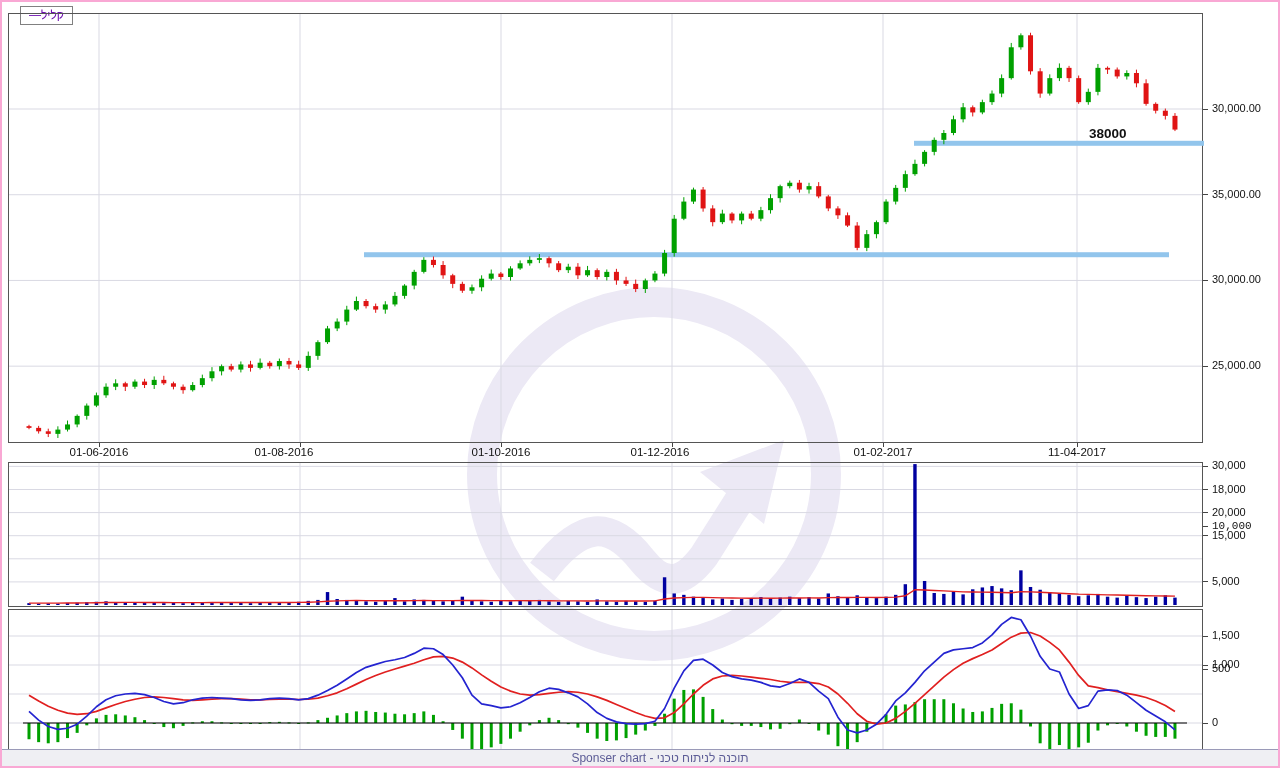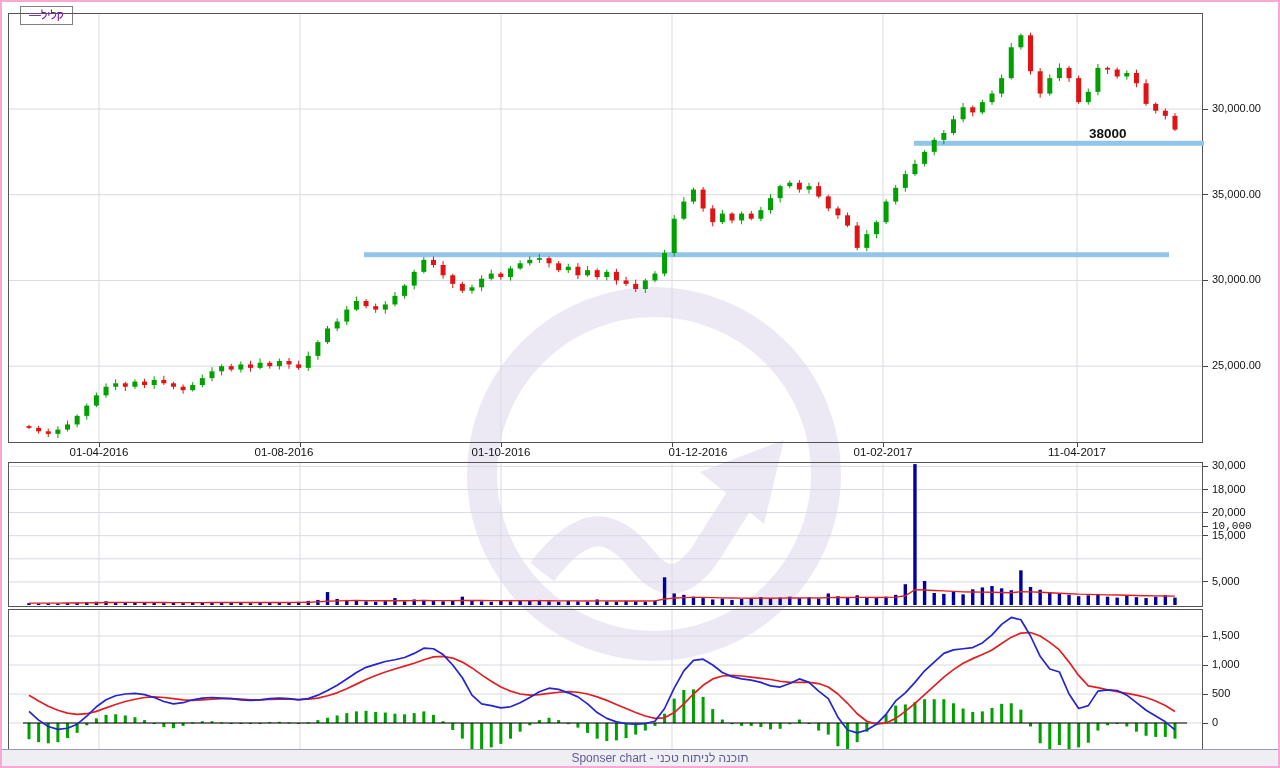--- a/index.html
+++ b/index.html
@@ -573,46 +573,46 @@
         <rect x="1145.21" y="113" width="3" height="13.920000000000002" fill="#00A000"></rect>
         <rect x="1154.8400000000001" y="113" width="3" height="13.920000000000002" fill="#00A000"></rect>
         <rect x="1164.47" y="113" width="3" height="15.659999999999997" fill="#00A000"></rect>
       </g>
       <line x1="14" x2="1178" y1="113" y2="113" stroke="#000000" stroke-width="1.2"></line>
       <polyline points="20,85.16 29.630000000000003,90.96 39.260000000000005,96.18 48.89,100.24 58.52,103.14 68.15,104.3 77.78,103.72 87.41000000000001,101.4 97.04,97.92 106.67,94.44 116.30000000000001,91.53999999999999 125.93,89.22 135.56,87.48 145.19,86.9 154.82000000000002,87.48 164.45000000000002,88.64 174.08,89.8 183.71,90.38 193.34,89.8 202.97000000000003,89.22 212.60000000000002,88.64 222.23000000000002,88.64 231.86,89.22 241.49,89.8 251.12,89.8 260.75,89.50999999999999 270.38,89.22 280.01000000000005,89.22 289.64000000000004,89.50999999999999 299.27000000000004,89.22 308.90000000000003,88.06 318.53000000000003,85.74 328.16,82.84 337.79,78.78 347.42,74.14 357.05,69.5 366.68,65.44 376.31,61.96 385.94000000000005,59.059999999999995 395.57000000000005,56.16 405.20000000000005,53.26 414.83000000000004,49.779999999999994 424.46000000000004,46.879999999999995 434.09000000000003,46.3 443.72,48.03999999999999 453.35,52.099999999999994 462.98,57.9 472.61,64.86 482.24,71.24 491.87000000000006,77.03999999999999 501.50000000000006,81.1 511.13000000000005,84 520.76,85.16 530.3900000000001,84.58 540.0200000000001,83.42 549.6500000000001,82.25999999999999 559.2800000000001,81.68 568.9100000000001,82.25999999999999 578.5400000000001,84 588.1700000000001,86.9 597.8000000000001,90.38 607.4300000000001,94.44 617.0600000000001,98.5 626.69,102.56 636.32,106.04 645.95,108.36 655.58,107.78 665.21,102.56 674.84,93.86 684.47,84 694.1,75.3 703.73,68.91999999999999 713.36,66.02 722.99,65.44 732.62,66.02 742.2500000000001,67.18 751.8800000000001,68.34 761.5100000000001,69.5 771.1400000000001,71.24 780.7700000000001,72.4 790.4000000000001,72.4 800.0300000000001,72.4 809.6600000000001,73.56 819.2900000000001,77.03999999999999 828.9200000000001,84 838.5500000000001,93.28 848.1800000000001,103.72 857.8100000000001,111.26 867.44,114.16 877.07,113 886.7,108.36 896.33,101.4 905.96,93.28 915.59,84.58 925.22,75.88 934.85,67.18 944.48,59.64 954.1100000000001,53.26 963.7400000000001,48.61999999999999 973.3700000000001,44.56 983.0000000000001,39.92 992.6300000000001,33.53999999999999 1002.2600000000001,27.159999999999997 1011.8900000000001,23.099999999999994 1021.5200000000001,22.519999999999996 1031.15,26 1040.7800000000002,32.379999999999995 1050.41,39.92 1060.0400000000002,52.099999999999994 1069.67,65.44 1079.3000000000002,75.88 1088.93,77.62 1098.5600000000002,79.94 1108.19,81.68 1117.8200000000002,83.42 1127.45,85.16 1137.0800000000002,87.48 1146.71,90.96 1156.3400000000001,95.6 1165.97,101.4" fill="none" stroke="#E02020" stroke-width="1.7" stroke-linejoin="round"></polyline>
       <polyline points="20,101.4 29.630000000000003,110.1 39.260000000000005,116.48 48.89,119.38 58.52,118.22 68.15,114.16 77.78,106.04 87.41000000000001,96.75999999999999 97.04,89.8 106.67,85.74 116.30000000000001,84 125.93,83.42 135.56,84.58 145.19,87.48 154.82000000000002,91.53999999999999 164.45000000000002,93.86 174.08,92.7 183.71,89.8 193.34,88.06 202.97000000000003,87.48 212.60000000000002,88.06 222.23000000000002,88.64 231.86,89.8 241.49,90.38 251.12,89.8 260.75,88.64 270.38,88.06 280.01000000000005,88.64 289.64000000000004,89.8 299.27000000000004,88.64 308.90000000000003,85.16 318.53000000000003,80.52 328.16,75.3 337.79,68.91999999999999 347.42,62.54 357.05,57.32 366.68,54.419999999999995 376.31,51.519999999999996 385.94000000000005,49.779999999999994 395.57000000000005,47.459999999999994 405.20000000000005,43.39999999999999 414.83000000000004,38.17999999999999 424.46000000000004,38.75999999999999 434.09000000000003,44.56 443.72,55 453.35,67.75999999999999 462.98,85.16 472.61,93.86 482.24,95.6 491.87000000000006,97.92 501.50000000000006,96.75999999999999 511.13000000000005,92.7 520.76,87.48 530.3900000000001,81.68 540.0200000000001,78.19999999999999 549.6500000000001,79.36 559.2800000000001,82.84 568.9100000000001,86.9 578.5400000000001,93.86 588.1700000000001,102.56 597.8000000000001,108.36 607.4300000000001,111.84 617.0600000000001,113.58 626.69,114.16 636.32,113.58 645.95,111.26 655.58,98.5 665.21,78.19999999999999 674.84,60.8 684.47,50.36 694.1,49.199999999999996 703.73,55 713.36,62.54 722.99,66.6 732.62,68.91999999999999 742.2500000000001,70.08 751.8800000000001,72.4 761.5100000000001,75.88 771.1400000000001,77.03999999999999 780.7700000000001,73.56 790.4000000000001,68.91999999999999 800.0300000000001,72.4 809.6600000000001,81.1 819.2900000000001,88.64 828.9200000000001,107.2 838.5500000000001,119.96 848.1800000000001,122.86 857.8100000000001,119.96 867.44,114.16 877.07,104.3 886.7,90.96 896.33,82.84 905.96,72.4 915.59,60.8 925.22,52.099999999999994 934.85,43.39999999999999 944.48,39.92 954.1100000000001,38.75999999999999 963.7400000000001,37.599999999999994 973.3700000000001,32.959999999999994 983.0000000000001,24.83999999999999 992.6300000000001,14.399999999999991 1002.2600000000001,7.439999999999998 1011.8900000000001,9.759999999999991 1021.5200000000001,26 1031.15,46.3 1040.7800000000002,59.059999999999995 1050.41,61.96 1060.0400000000002,84 1069.67,98.5 1079.3000000000002,95.6 1088.93,81.1 1098.5600000000002,79.94 1108.19,80.52 1117.8200000000002,85.16 1127.45,92.7 1137.0800000000002,100.24 1146.71,106.04 1156.3400000000001,111.84 1165.97,119.96" fill="none" stroke="#2424D0" stroke-width="1.7" stroke-linejoin="round"></polyline>
     </svg>
 
   <div id="date-axis">
-      <div class="datelab" style="left: 97px;">01-04-2016</div>
+      <div class="datelab" style="left: 97px;">01-06-2016</div>
       <div class="datetick" style="left: 97px;"></div>
       <div class="datelab" style="left: 282px;">01-08-2016</div>
       <div class="datetick" style="left: 298px;"></div>
       <div class="datelab" style="left: 499px;">01-10-2016</div>
       <div class="datetick" style="left: 499px;"></div>
-      <div class="datelab" style="left: 696px;">01-12-2016</div>
+      <div class="datelab" style="left: 658px;">01-12-2016</div>
       <div class="datetick" style="left: 670px;"></div>
       <div class="datelab" style="left: 881px;">01-02-2017</div>
       <div class="datetick" style="left: 881px;"></div>
       <div class="datelab" style="left: 1075px;">11-04-2017</div>
       <div class="datetick" style="left: 1075px;"></div>
     </div>
   <div id="yaxis-labels">
       <div class="ylab" style="top: 100px;">30,000.00</div>
       <div class="ylab" style="top: 185.719px;">35,000.00</div>
       <div class="ylab" style="top: 271.438px;">30,000.00</div>
       <div class="ylab" style="top: 357.158px;">25,000.00</div>
       <div class="ylab" style="top: 457.4px;">30,000</div>
       <div class="ylab" style="top: 480.5px;">18,000</div>
       <div class="ylab" style="top: 503.6px;">20,000</div>
       <div class="ylab" style="top: 526.7px;">15,000</div>
       <div class="ylab" style="top: 518px; font-family: Liberation Mono, monospace;">10,000</div>
       <div class="ylab" style="top: 572.9px;">5,000</div>
       <div class="ylab" style="top: 627px;">1,500</div>
       <div class="ylab" style="top: 656px;">1,000</div>
-      <div class="ylab" style="top: 685px;">500</div>
+      <div class="ylab" style="top: 660px;">500</div>
       <div class="ylab" style="top: 714px;">0</div>
     </div>
 
   <div id="status-bar" style="color: rgb(92, 92, 150); padding-left: 20px;">
     <span>Sponser chart - תוכנה לניתוח טכני</span>
   </div>
 </div>
 
 </body></html>

